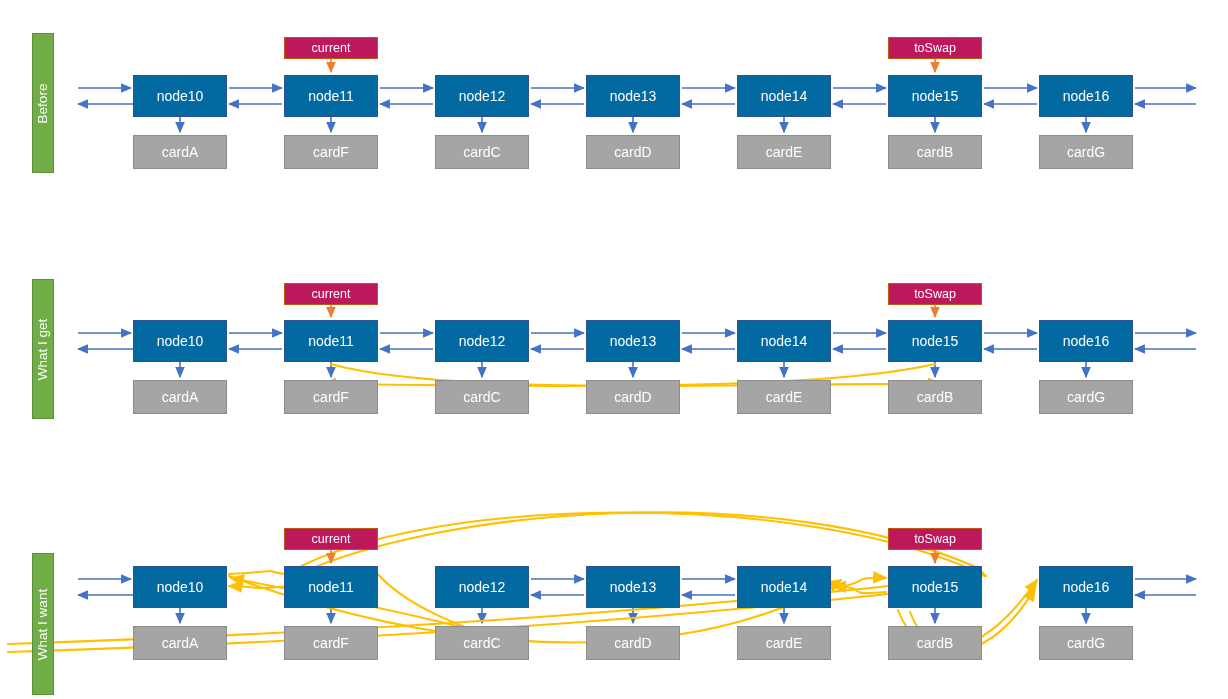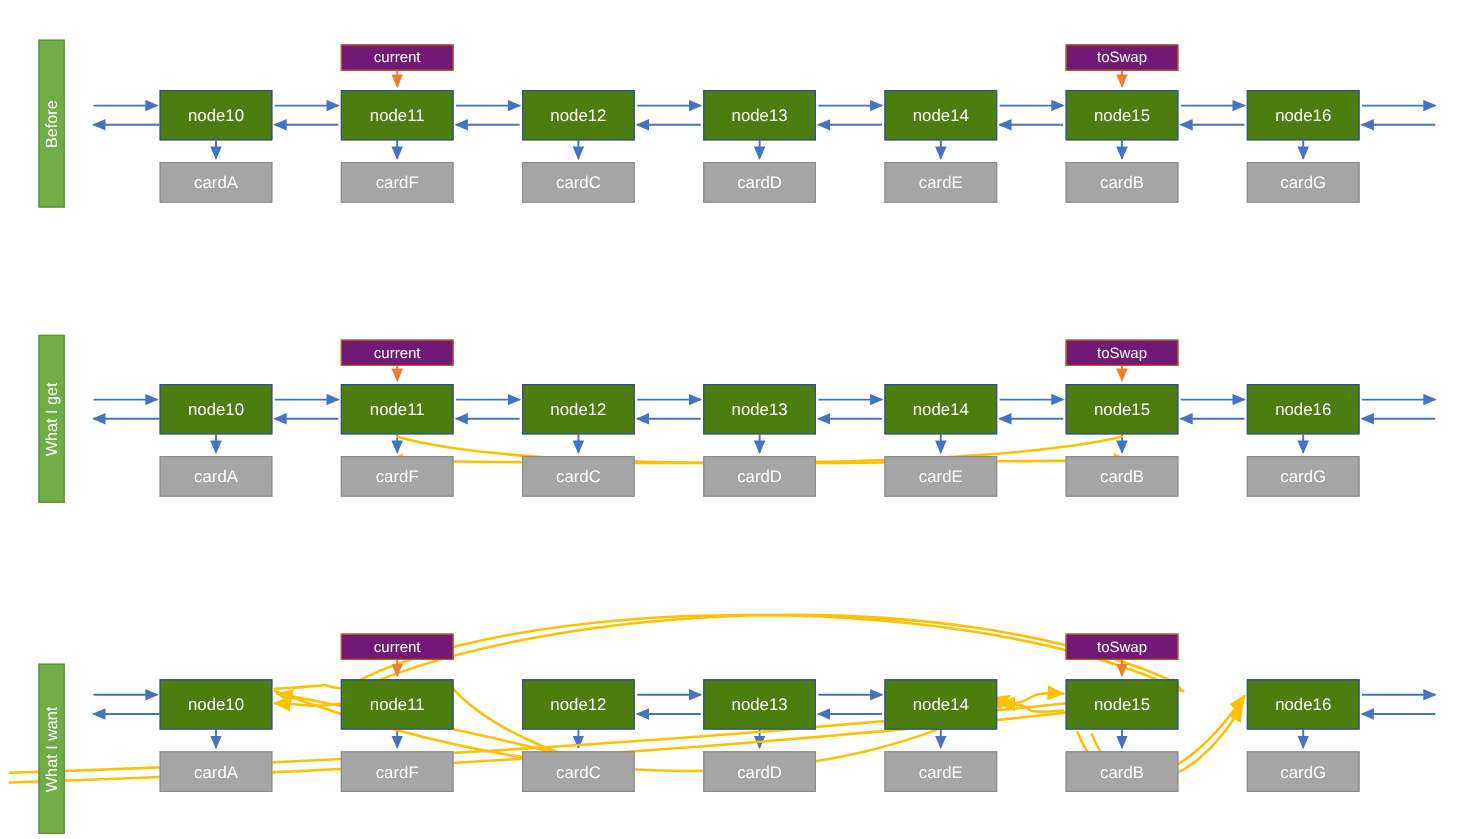--- a/index.html
+++ b/index.html
@@ -13,23 +13,23 @@
   #stage{position:absolute;left:0;top:0;width:1228px;height:699px;}
   svg{position:absolute;left:0;top:0;width:1228px;height:699px;}
   .lbl{
     position:absolute;
     color:#ffffff;
     font-size:13px;
     display:flex;align-items:center;justify-content:center;
     box-sizing:border-box;
     white-space:nowrap;
   }
-  .node-box{background:#4d7c0f;border:1px solid #2E528F;font-size:14px;}
+  .node-box{background:#0369a1;border:1px solid #2E528F;font-size:14px;}
   .card-box{background:#A5A5A5;border:1px solid #8C8C8C;font-size:14px;}
-  .ptr-box{background:#701a75;border:1px solid #C15911;font-size:12.5px;}
+  .ptr-box{background:#be185d;border:1px solid #C15911;font-size:12.5px;}
   .rowlabel{
     background:#70AD47;border:1px solid #5A8E39;
     font-size:13.5px;
   }
   .rowlabel span{
     transform:rotate(-90deg);
     display:block;
     white-space:nowrap;
   }
 </style>

